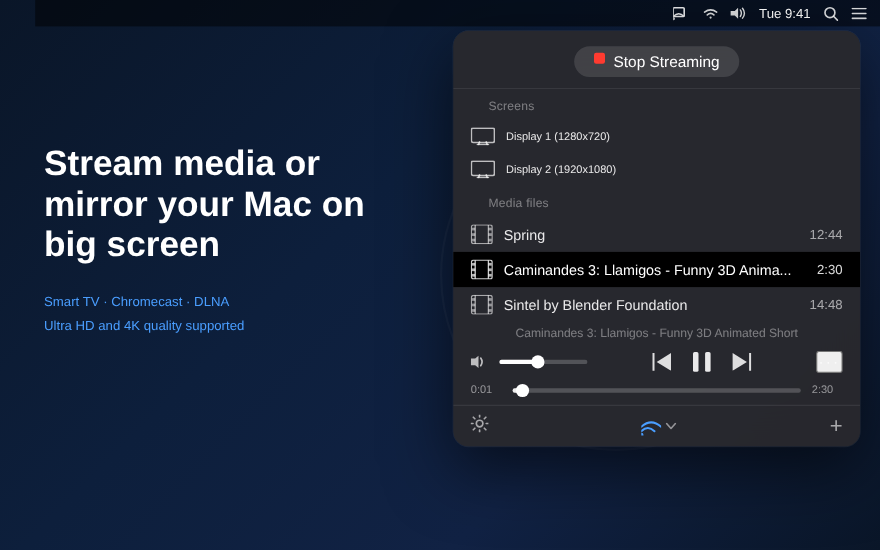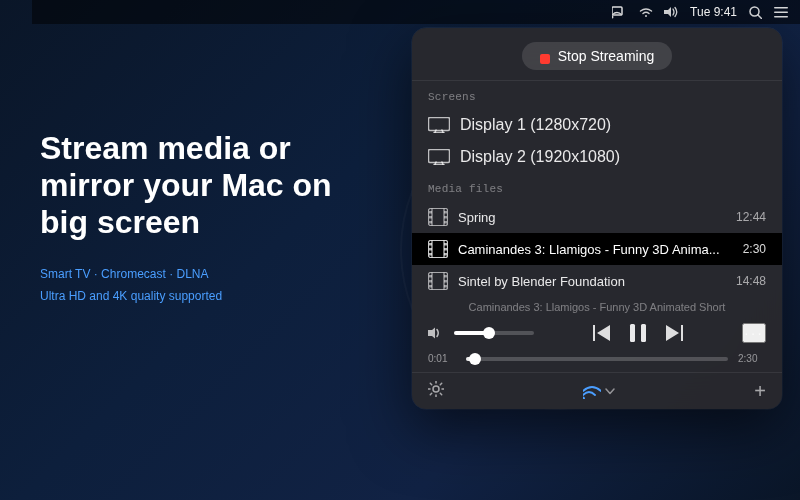--- a/index.html
+++ b/index.html
@@ -123,21 +123,21 @@
     
     .stop-streaming-container {
       display: flex;
       justify-content: center;
       padding: 14px 16px 10px;
       border-bottom: 1px solid rgba(255,255,255,0.08);
     }
 
     .stop-streaming-btn {
       display: flex;
-      align-items: flex-end;
+      align-items: flex-start;
       gap: 8px;
       background: rgba(255,255,255,0.12);
       border: none;
       border-radius: 20px;
       padding: 6px 18px;
       color: white;
       font-size: 14px;
       font-weight: 500;
       cursor: pointer;
       width: auto;
@@ -149,33 +149,32 @@
       background: #ff3b30;
       border-radius: 2px;
       flex-shrink: 0;
     }
 
     
     .section-label {
       font-size: 11px;
       font-weight: 500;
       color: rgba(255,255,255,0.4);
-      padding: 10px 16px 6px;
+      padding: 10px 32px 6px;
       letter-spacing: 0.02em;
-      font-family: Liberation Mono, monospace;
     }
 
     
     .screen-item {
       display: flex;
       align-items: center;
       gap: 10px;
       padding: 7px 16px;
       color: rgba(255,255,255,0.9);
-      font-size: 16px;
+      font-size: 10px;
       cursor: pointer;
     }
 
     .monitor-icon {
       width: 22px;
       height: 16px;
       flex-shrink: 0;
       color: rgba(255,255,255,0.7);
     }
 

